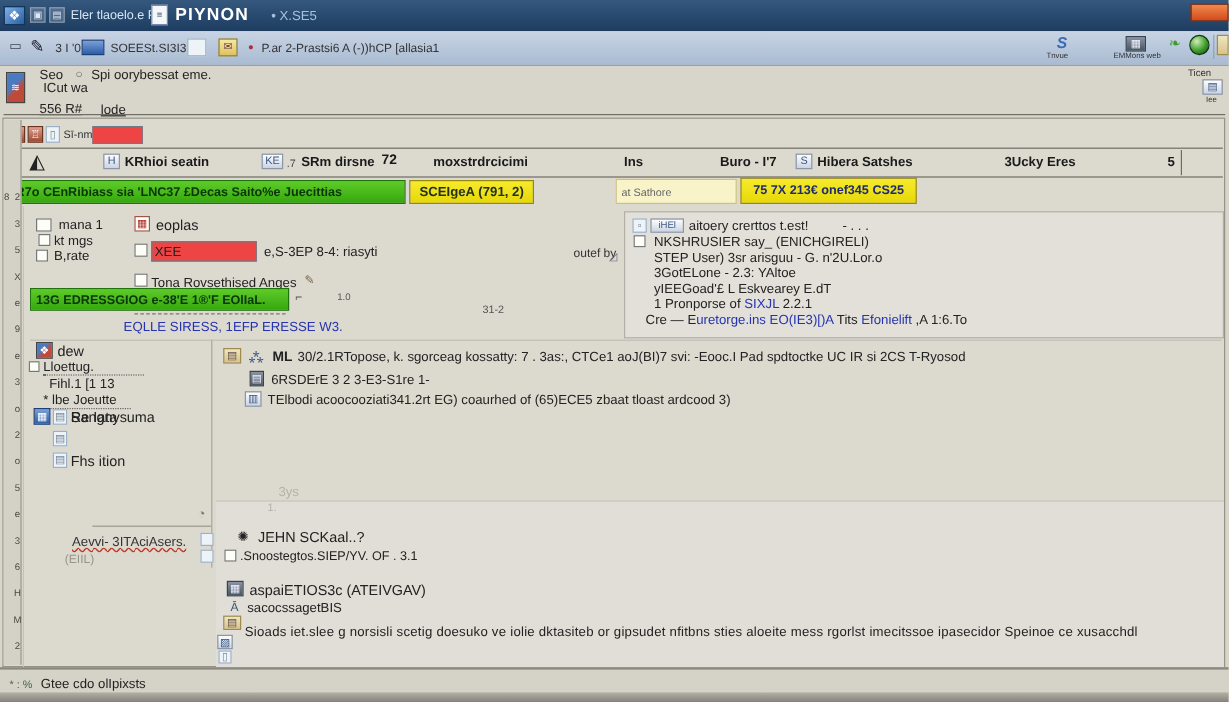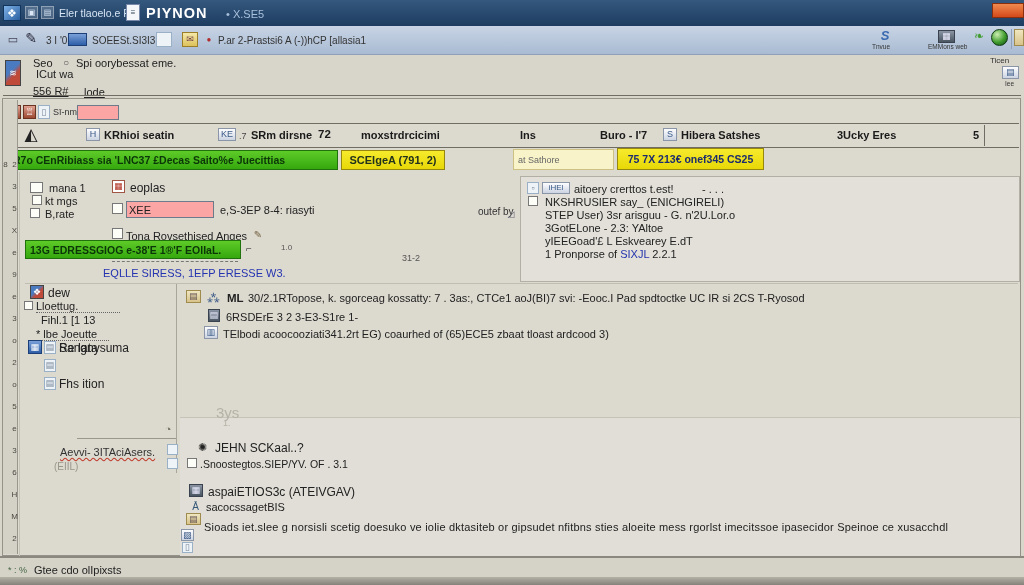--- a/index.html
+++ b/index.html
@@ -30,21 +30,21 @@
   background:radial-gradient(circle at 35% 30%,#cdeeb2,#3f9c2c 55%,#114516)}
 .closebtn{background:linear-gradient(#f08a4e,#d44a1a);border:1px solid #8a2f0e}
 .appic{display:flex;align-items:center;justify-content:center;width:18px;height:16px;font-size:11px;color:#fff;
   background:linear-gradient(135deg,#7fb2e8,#2a5fa0);border:1px solid #12355e}
 .ic-tb{display:flex;align-items:center;justify-content:center;width:13px;height:13px;font-size:8px;
   color:#dce8f6;background:rgba(255,255,255,.18);border:1px solid rgba(255,255,255,.35)}
 .pageic{display:flex;align-items:center;justify-content:center;width:14px;height:17px;font-size:8px;
   background:#f4f6fa;border:1px solid #7788aa;color:#345}
 
 .cb{width:11px;height:11px;border:1px solid #777;background:#fefef8}
-.inp{border:1px solid #6d7a89;background:#fca5a5;font:11px "Liberation Sans",sans-serif;padding:0 2px;color:#222}
+.inp{border:1px solid #6d7a89;background:#ef4444;font:11px "Liberation Sans",sans-serif;padding:0 2px;color:#222}
 .lk{color:#2433b0;}
 .wavy{color:#333;text-decoration:underline wavy #c03a2a}
 .gbar{display:flex;align-items:center;padding:0 4px;font-weight:bold;color:#0a3608;white-space:nowrap;overflow:hidden;
   background:linear-gradient(#5ecb28,#35a80e);border:1px solid #20720c}
 .ybar{display:flex;align-items:center;justify-content:center;font-weight:bold;color:#23321c;white-space:nowrap;overflow:hidden;
   background:linear-gradient(#f6ea2c,#e8d808);border:1px solid #96880e}
 .pbar{display:flex;align-items:center;padding:0 4px;font-size:9px;color:#666;white-space:nowrap;overflow:hidden;
   background:#f8f3c8;border:1px solid #cdc083}
 .hline{height:1px;background:#6f6d64}
 .lline{height:1px;background:#c0bdb3}
@@ -266,20 +266,21 @@
   <span class="abs" style="left:702px;top:183px;font-size:11px">- . . .</span>
   <div class="abs cb" style="left:528px;top:196px;width:10px;height:10px"></div>
   <span class="abs" style="left:545px;top:196px;font-size:11px">NKSHRUSIER  say_  (ENICHGIRELI)</span>
   <div class="abs icp" style="left:505px;top:208px;width:12px;height:12px;font-size:9px;color:#667">
       <span>◿</span>
     </div>
   <span class="abs" style="left:545px;top:209px;font-size:11px">STEP User) 3sr arisguu -   G. n'2U.Lor.o</span>
   <span class="abs" style="left:545px;top:222px;font-size:11px">3GotELone - 2.3: YAltoe</span>
   <span class="abs" style="left:545px;top:235px;font-size:11px">yIEEGoad'£  L  Eskvearey E.dT</span>
   <span class="abs" style="left:545px;top:248px;font-size:11px"><span>1 Pronporse of </span><span class="lk">SIXJL</span><span> 2.2.1</span></span>
+  <span class="abs nw" style="left:538px;top:261px;width:478px;font-size:11px"><span>Cre — E</span><span class="lk">uretorge.ins EO(IE3)[)A</span><span> Tits </span><span class="lk">Efonielift</span><span> ,A 1:6.To</span></span>
 
   <div class="abs lline" style="left:25px;top:283px;width:993px"></div>
 
   <div class="abs ic ic-tan" style="left:186px;top:290px;width:15px;height:13px">
       <span>▤</span>
     </div>
   <div class="abs icp" style="left:206px;top:289px;width:15px;height:14px;font-size:11px;color:#3a5a86">
       <span>⁂</span>
     </div>
   <span class="abs" style="left:227px;top:292px;font-size:11.5px;font-weight:bold">ML</span>
@@ -287,21 +288,21 @@
   <div class="abs ic ic-dark" style="left:208px;top:309px;width:12px;height:13px">
       <span>▤</span>
     </div>
   <span class="abs" style="left:226px;top:311px;font-size:11px">6RSDErE 3 2 3-E3-S1re 1-</span>
   <div class="abs ic" style="left:204px;top:326px;width:14px;height:13px">
       <span>▥</span>
     </div>
   <span class="abs nw" style="left:223px;top:328px;width:790px;font-size:11px">TElbodi acoocooziati341.2rt  EG) coaurhed of (65)ECE5 zbaat tloast ardcood 3)</span>
 
   <div class="abs lowerpanel"></div>
-  <span class="abs faint" style="left:216px;top:404px;font-size:15px">3ys</span>
+  <span class="abs faint" style="left:232px;top:404px;font-size:11px">3ys</span>
   <span class="abs faint" style="left:223px;top:418px;font-size:9px">1.</span>
 
   <div class="abs icp" style="left:195px;top:440px;width:15px;height:15px;font-size:11px;color:#222">
       <span>✺</span>
     </div>
   <span class="abs" style="left:215px;top:441px;font-size:12px">JEHN SCKaal..?</span>
   <div class="abs cb" style="left:187px;top:458px;width:10px;height:10px"></div>
   <span class="abs" style="left:200px;top:458px;font-size:10.5px">.Snoostegtos.SIEP/YV.   OF . 3.1</span>
   <div class="abs ic ic-dark" style="left:189px;top:484px;width:14px;height:13px">
       <span>▦</span>

